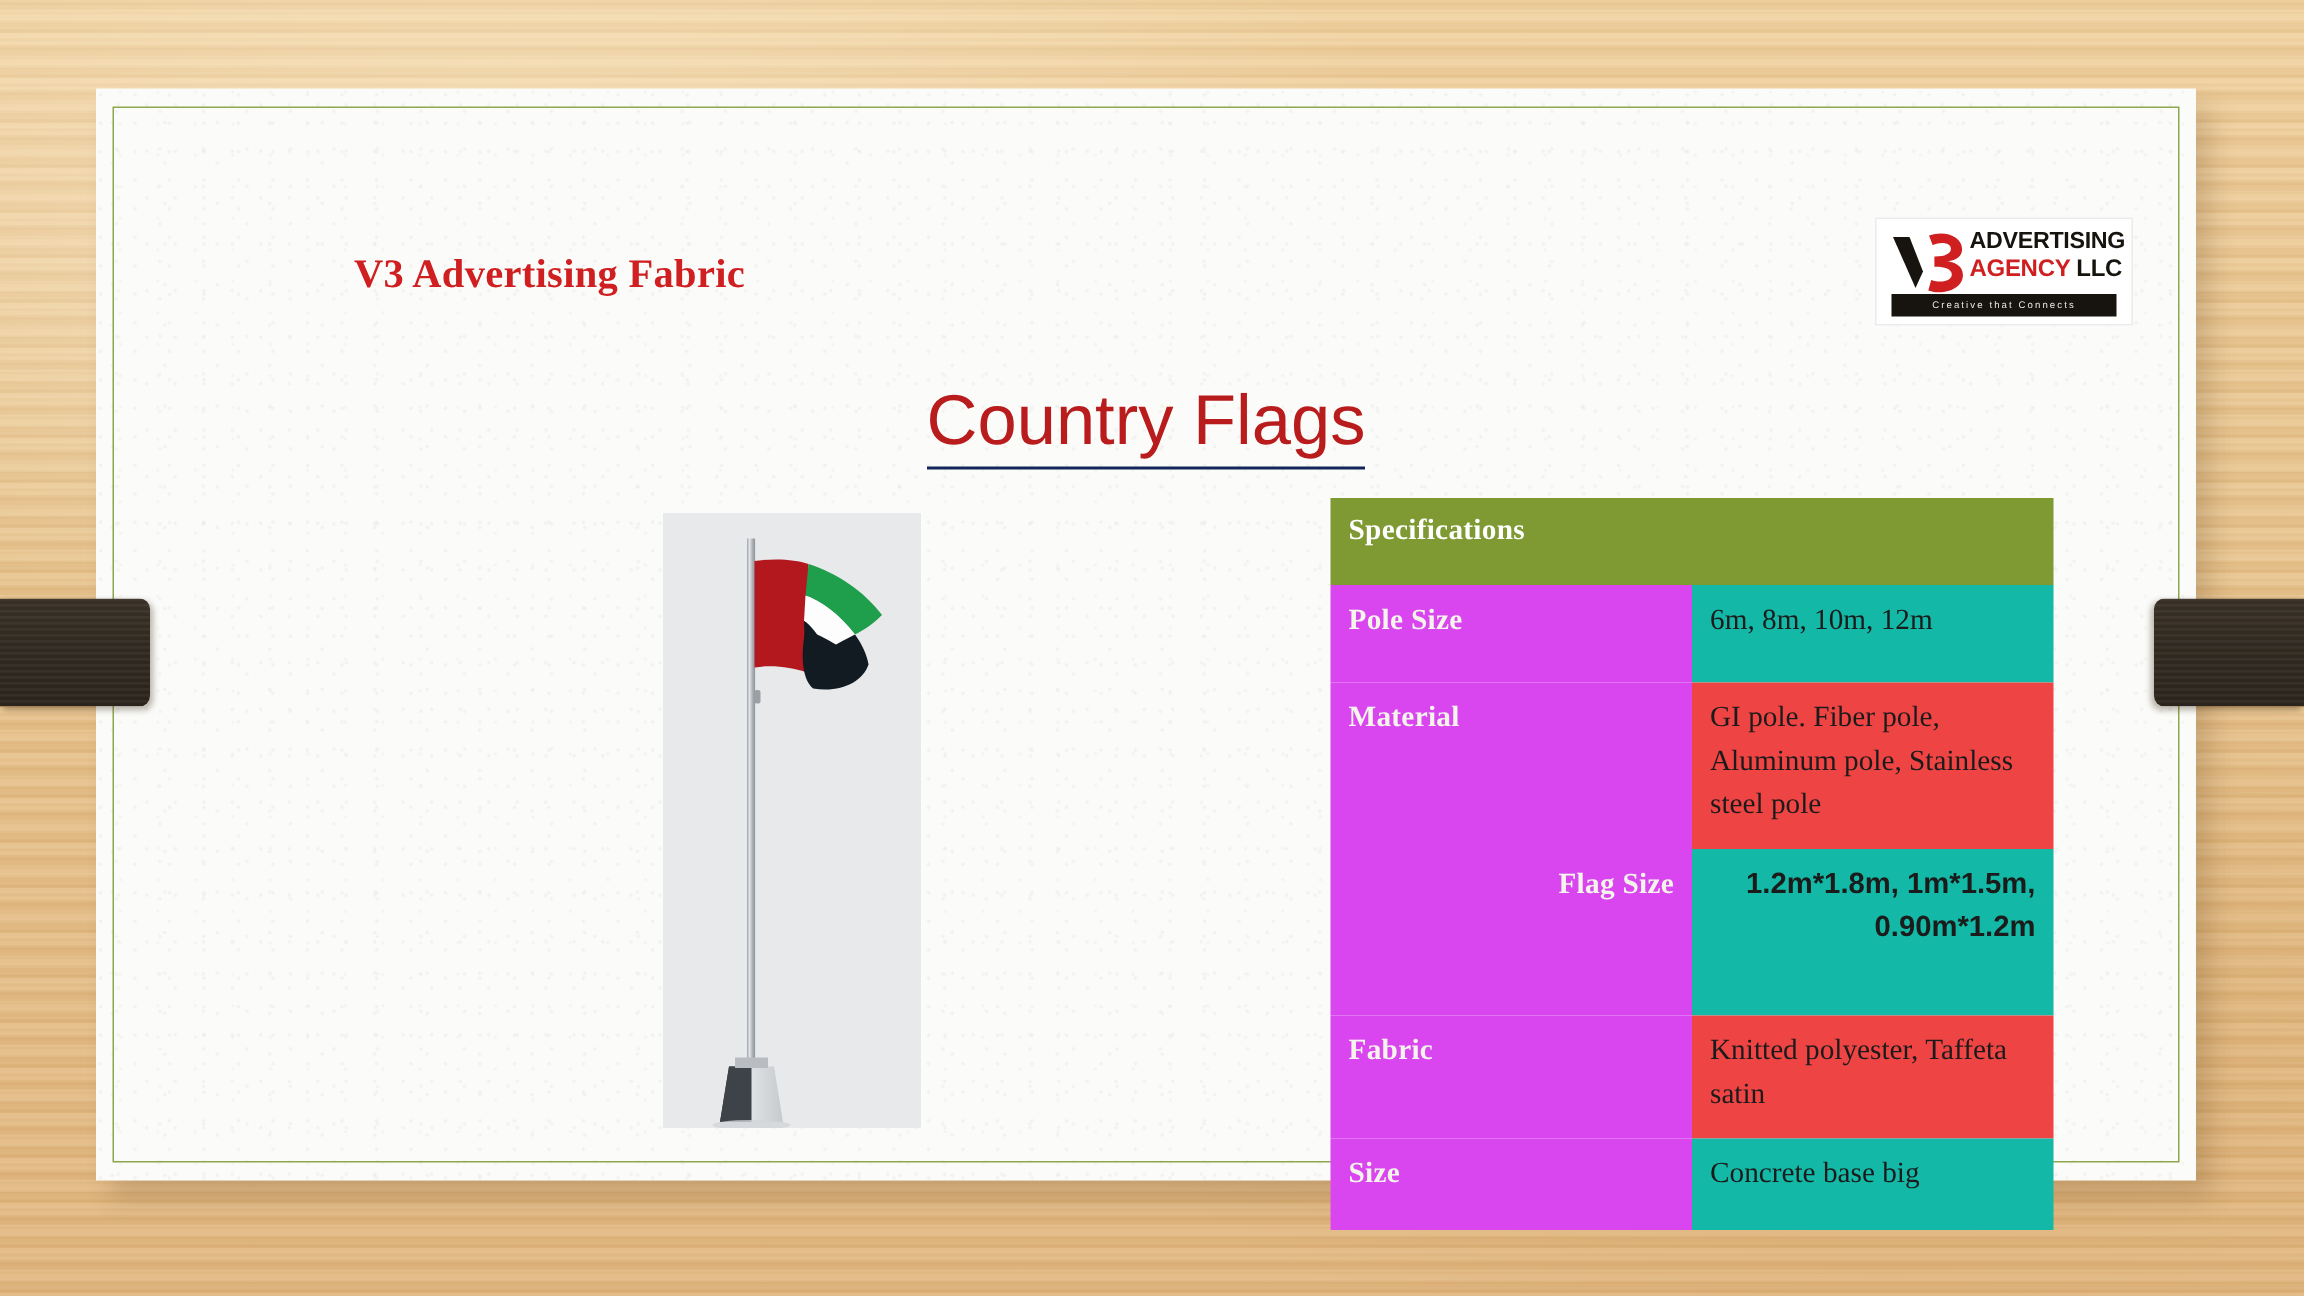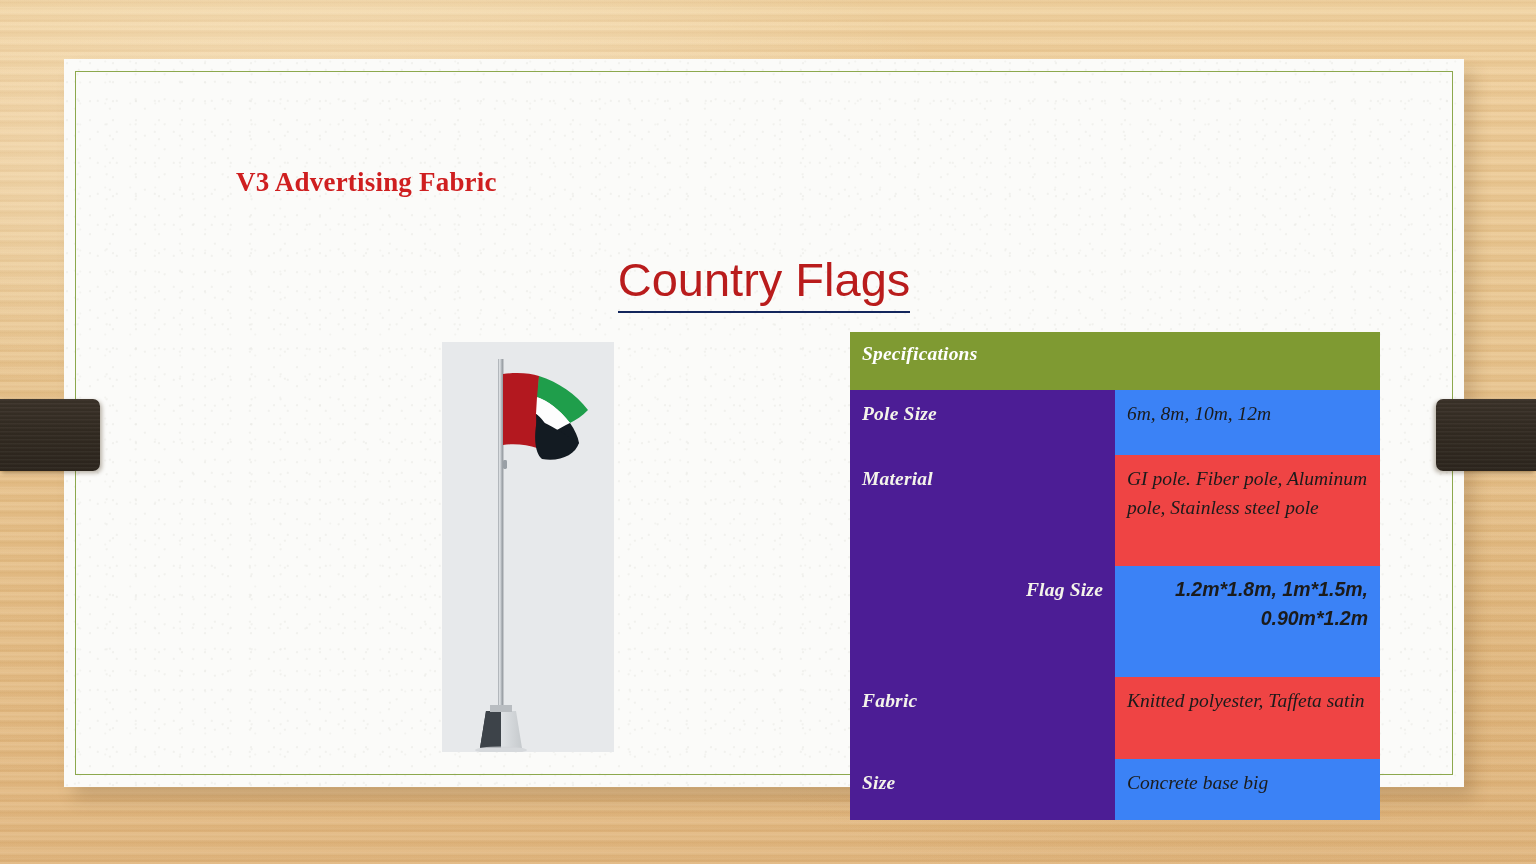--- a/index.html
+++ b/index.html
@@ -214,27 +214,26 @@
     top: 283px;
     width: 172px;
     height: 410px;
     background: linear-gradient(160deg, #eceef0 0%, #e7e9eb 45%, #e3e5e8 100%);
     overflow: hidden;
   }
 
   
   #spec-table {
     position: absolute;
-    left: 786px;
+    left: 823px;
     top: 273px;
-    width: 530px;
+    width: 482px;
     border-collapse: separate;
     border-spacing: 0;
     table-layout: fixed;
-    font-style: italic;
   }
   #spec-table td,
   #spec-table th {
     vertical-align: top;
     padding: 9px 12px 10px 12px;
     font-size: 19.5px;
     line-height: 29px;
     border: 0;
   }
   .th-head {
@@ -243,34 +242,34 @@
     font-family: "Liberation Serif", serif;
     font-weight: bold;
     font-size: 20px;
     text-align: left;
     height: 41px;
     padding-top: 7px !important;
     letter-spacing: 0.2px;
   }
   .cell-label {
     width: 270px;
-    background: #4c1d95;
+    background: #d946ef;
     color: #f4f4ea;
     font-family: "Liberation Serif", serif;
     font-weight: bold;
     letter-spacing: 0.2px;
     border-top: 2px solid #ffffff;
   }
   .cell-value {
     width: 212px;
     color: #1b1b1b;
     font-family: "Liberation Serif", serif;
     border-top: 2px solid #ffffff;
   }
-  .cell-value.tone-a { background: #3b82f6; }
+  .cell-value.tone-a { background: #14b8a6; }
   .cell-value.tone-b { background: #ef4444; }
   .cell-value.sans {
     font-family: "Liberation Sans", sans-serif;
     font-weight: bold;
     font-size: 18.5px;
   }
   .row-poleSize .cell-label,
   .row-poleSize .cell-value { height: 46px; }
   .row-material .cell-label,
   .row-material .cell-value { height: 92px; }
@@ -285,20 +284,32 @@
 <body>
 
 <div id="wood-bg"></div>
 
 <div id="slide">
   <div id="slide-texture"></div>
   <div id="slide-inner-border"></div>
 
   <div id="agency-name">V3 Advertising Fabric</div>
 
+  <div id="logo">
+    <svg id="logo-mark" viewBox="0 0 52 42">
+      <path d="M3 4 L14 4 L23 27 L18 38 L3 4 Z" fill="#17140f"></path>
+      <path d="M27 3 C38 -1 50 4 49 13 C48.4 18.4 43 20 38.5 20.2 C43.6 20.6 50 23 49.6 30 C49 38.6 37 43.2 26.5 39.6 L28.5 32.6 C35 35 42 33.4 42.2 29.2 C42.4 25 36.6 23.6 30.6 23.8 L30.6 17 C36 17.1 41.6 15.8 41.6 11.9 C41.6 8 35.6 6.8 29.4 9.4 L27 3 Z" fill="#cf1f20"></path>
+      <path d="M11 2 L22.5 2 L30 20 L24.6 31.5 L11 2 Z" fill="#17140f" opacity="0"></path>
+    </svg>
+    <div id="logo-lines">
+      <div class="logo-line1">ADVERTISING</div>
+      <div class="logo-line2"><span class="logo-agency">AGENCY</span><span class="logo-llc"> LLC</span></div>
+    </div>
+    <div id="logo-tagline">Creative that Connects</div>
+  </div>
 
   <div id="slide-title"><span>Country Flags</span></div>
 
   <div id="photo">
     <svg viewBox="0 0 172 410" width="172" height="410">
       <defs>
         <linearGradient id="poleGrad" x1="0" y1="0" x2="1" y2="0">
           <stop offset="0%" stop-color="#9fa4a9"></stop>
           <stop offset="32%" stop-color="#e3e6e9"></stop>
           <stop offset="62%" stop-color="#b2b7bc"></stop>

